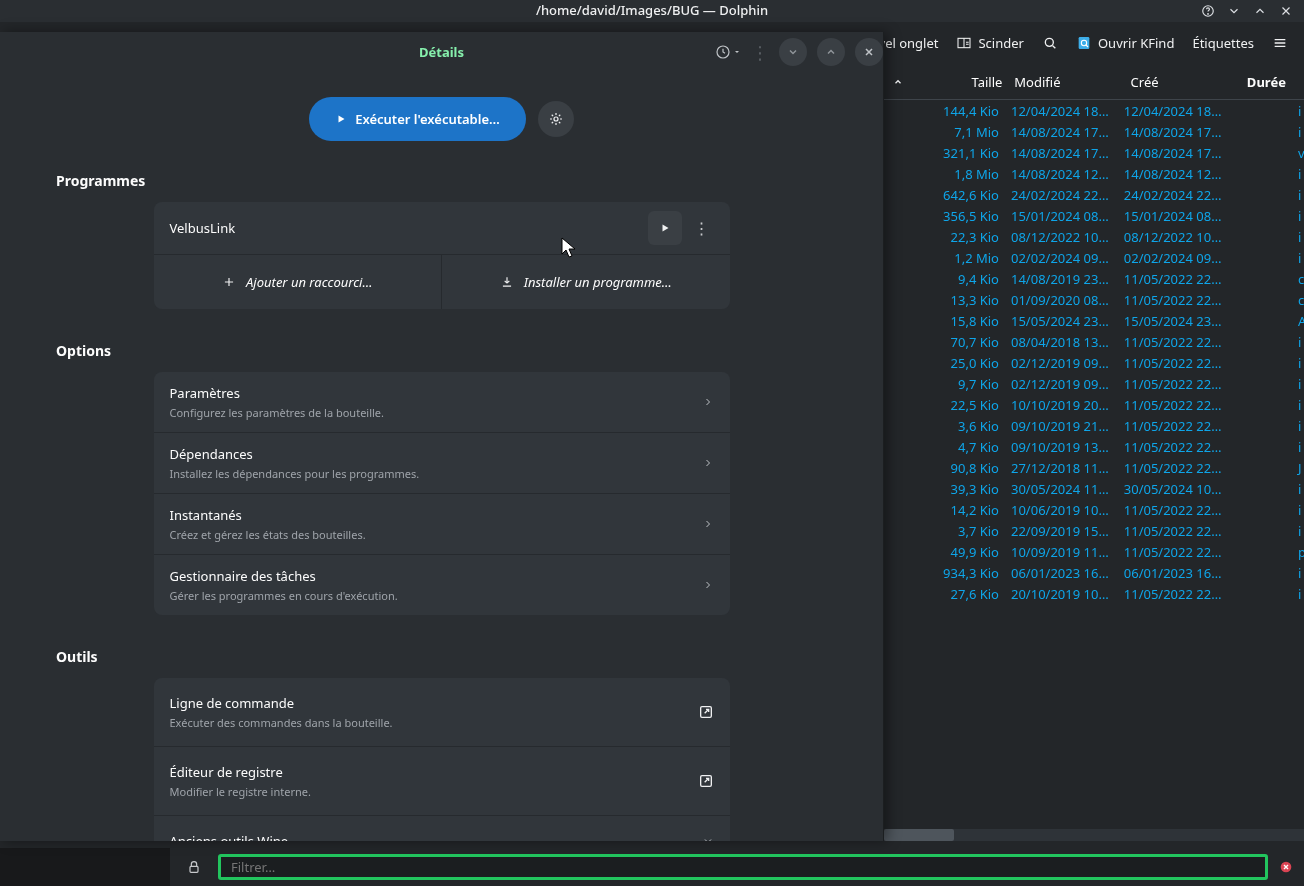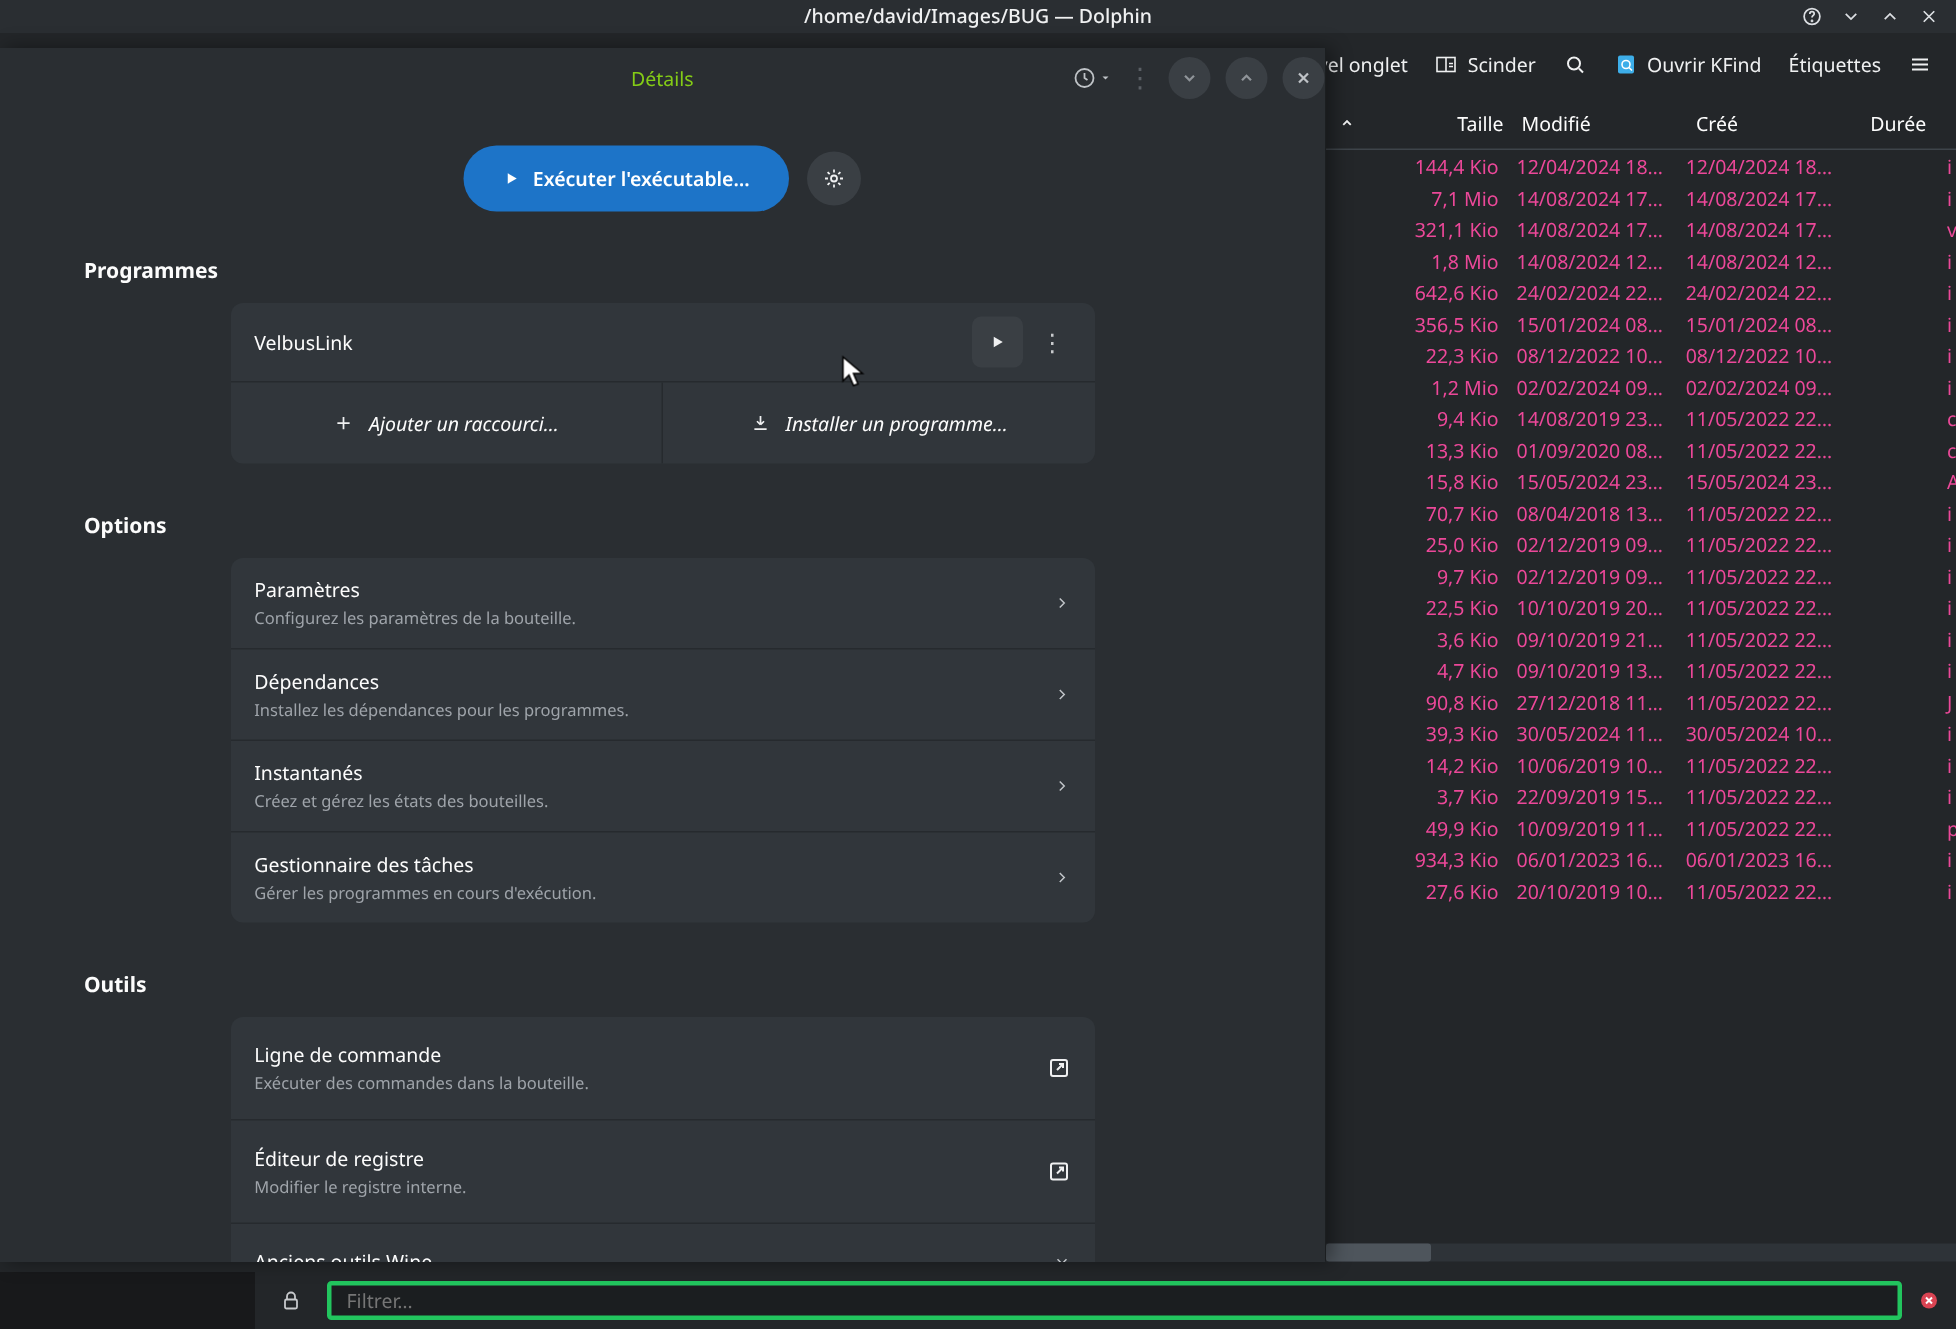--- a/index.html
+++ b/index.html
@@ -15,43 +15,43 @@
   
   .dolphin-toolbar { position:absolute; top:22px; left:0; right:0; height:42px; display:flex; align-items:center; justify-content:flex-end; gap:18px; padding-right:16px; color:#eff0f1; font-size:13px; }
   .dolphin-toolbar .tool { display:flex; align-items:center; gap:6px; }
 
   
   .file-area { position:absolute; top:64px; left:884px; right:0; bottom:45px; }
   .file-head { height:36px; display:flex; align-items:center; font-size:13px; border-bottom:1px solid #3e444a; background:#232629;}
   .file-head .sort-ico { width:28px; display:flex; justify-content:center;}
   .file-head div { padding:0 6px; }
   .file-rows { }
-  .file-row { height:21px; display:flex; align-items:center; font-size:13px; color:#ec4899;}
+  .file-row { height:21px; display:flex; align-items:center; font-size:13px; color:#0ea5e9;}
   .file-row div { padding:0 6px; overflow:hidden; white-space:nowrap; text-overflow:ellipsis;}
   .c-size { width:98px; text-align:right;}
   .c-mod  { width:118px;}
   .c-cree { width:118px;}
-  .c-dur  { width:64px; padding-left:10px;}
+  .c-dur  { width:64px; padding-left:10px;font-weight:bold;}
   .c-end  { width:10px; overflow:hidden;}
 
   .hscroll { position:absolute; bottom:0; left:0; right:0; height:12px; background:#2e3338; }
   .hscroll-thumb{ position:absolute; left:0; width:70px; height:12px; background:#4e555c; border-radius:2px;}
 
   
   .filter-bar { position:absolute; left:170px; right:0; bottom:0; height:38px; background:#232629; display:flex; align-items:center; gap:10px; padding:0 10px;}
   .lock-left { position:absolute; left:0; bottom:0; width:170px; height:38px; background:#18191b; }
   .lockbtn { width:28px; height:28px; display:flex; align-items:center; justify-content:center;}
   .filter-input { flex:1; background:#1b1e20; border:3px solid #22c55e; border-radius:3px; height:26px; padding:0 10px; color:#a3a3a3; font-size:13px;}
   .filter-clear svg circle{ fill:#da4453;}
 
   
   .popup { position:absolute; top:32px; left:0; width:884px; bottom:45px; background:#2a2e32; border-right:1px solid #1b1e20; box-shadow:4px 0 12px rgba(0,0,0,0.4); overflow:auto;}
   .popup-inner{ padding:0 28px 30px 28px; }
   .popup-top { height:40px; display:flex; align-items:center; position:relative;}
-  .popup-title { position:absolute; left:50%; transform:translateX(-50%); font-size:13px; color:#84cc16; font-weight:400;}
+  .popup-title { position:absolute; left:50%; transform:translateX(-50%); font-size:13px; color:#86efac; font-weight:700;}
   .popup-top-right { margin-left:auto; display:flex; align-items:center; gap:10px;}
   .history-btn{ display:flex; align-items:center; gap:2px; color:#bfc3c7;}
   .circle-btn { width:28px; height:28px; border-radius:14px; background:#3a3f44; display:flex; align-items:center; justify-content:center;}
 
   .run-row { display:flex; justify-content:center; align-items:center; gap:12px; margin-top:25px; margin-bottom:30px;}
   .run-btn { background:#1d74c8; color:#fff; border-radius:22px; height:44px; padding:0 26px; display:flex; align-items:center; gap:8px; font-size:13px; font-weight:600;}
   .gear-circ{ width:36px; height:36px; border-radius:18px; background:#3a3f44; display:flex; align-items:center; justify-content:center;}
 
   .sec-head { font-weight:700; margin:10px 0 12px 28px; font-size:14px;}
 

